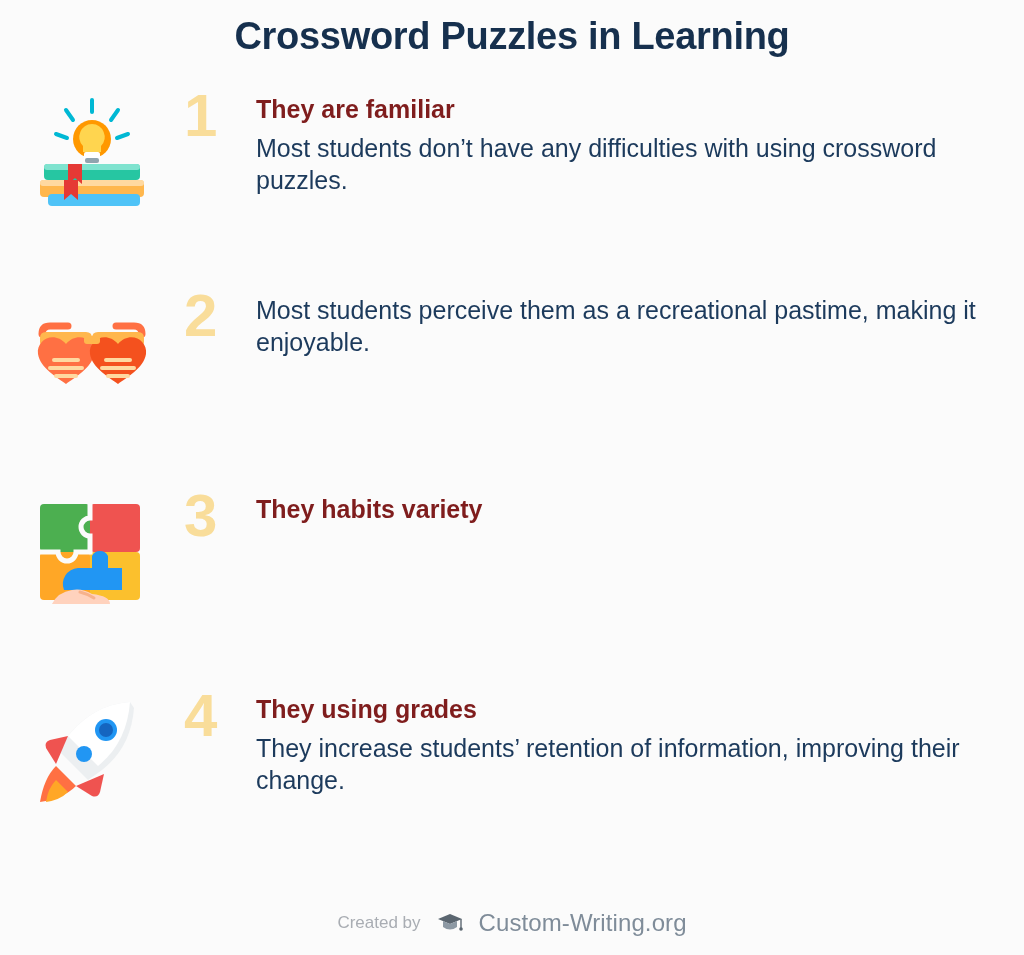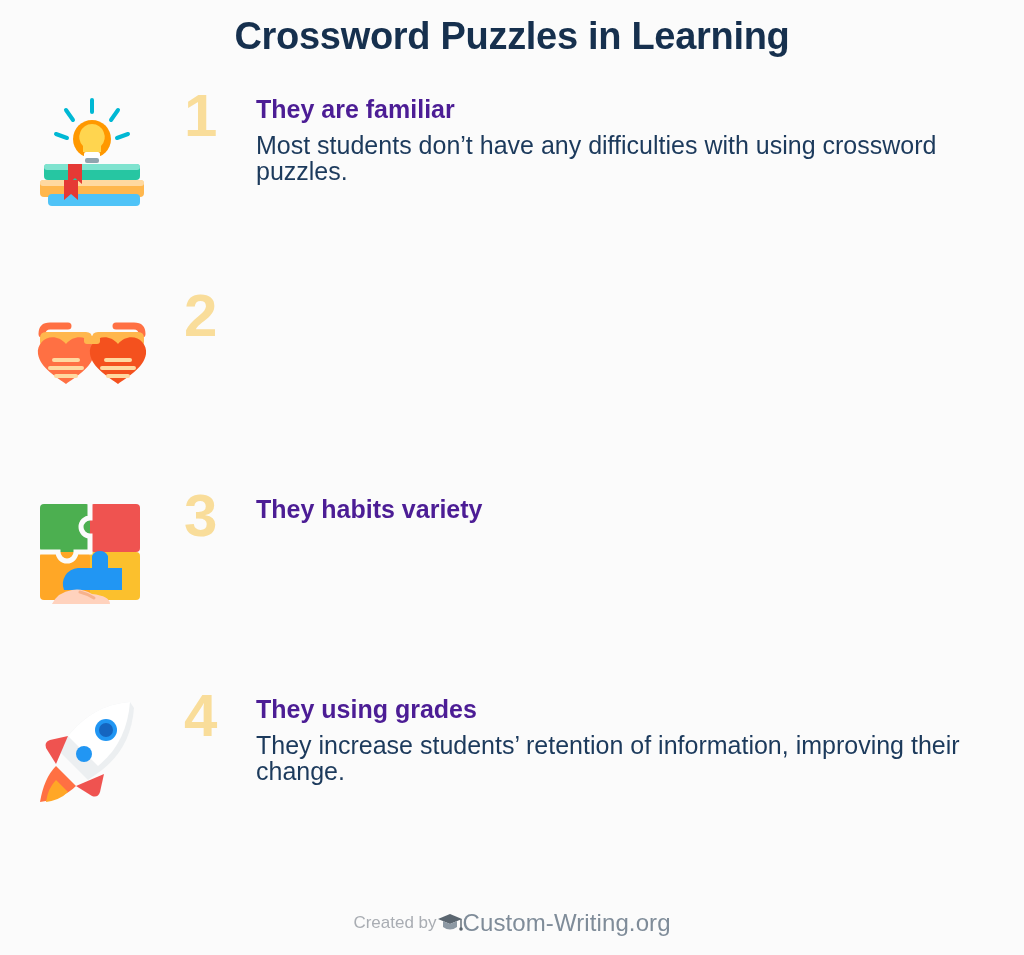--- a/index.html
+++ b/index.html
@@ -65,39 +65,39 @@
     box-sizing: border-box;
   }
   .text-cell {
     flex: 1 1 auto;
     padding-right: 48px;
     padding-top: 10px;
   }
   .item-head {
     font-size: 25px;
     font-weight: bold;
-    color: #4c1d95;
+    color: #7f1d1d;
     line-height: 30px;
     margin-bottom: 8px;
   }
   .item-body {
     font-size: 25px;
     color: #1c3a5c;
-    line-height: 26px;
+    line-height: 32px;
     font-weight: 400;
   }
   .footer {
     position: absolute;
     left: 0;
     right: 0;
     bottom: 18px;
     display: flex;
     align-items: center;
     justify-content: center;
-    gap: 0;
+    gap: 16px;
     margin-top: 16px;
   }
   .footer-created {
     font-size: 17px;
     color: #a9adb3;
   }
   .footer-brand {
     font-size: 24px;
     color: #7f8c99;
     letter-spacing: 0.1px;
@@ -163,20 +163,21 @@
             <path d="M32 50 c-12 -14 -30 -4 -28 10 c2 14 20 24 28 30 c8 -6 26 -16 28 -30 c2 -14 -16 -24 -28 -10z" fill="#ff7043"></path>
             <path d="M84 50 c-12 -14 -30 -4 -28 10 c2 14 20 24 28 30 c8 -6 26 -16 28 -30 c2 -14 -16 -24 -28 -10z" fill="#f4511e"></path>
             <path d="M20 66 l24 0 M16 74 l32 0 M22 82 l20 0" stroke="#ffd9a0" stroke-width="4" stroke-linecap="round"></path>
             <path d="M72 66 l24 0 M68 74 l32 0 M74 82 l20 0" stroke="#ffd9a0" stroke-width="4" stroke-linecap="round"></path>
             <rect x="50" y="42" width="16" height="8" rx="3" fill="#ffb74d"></rect>
           </svg>
         </div>
       </div>
       <div class="num-cell">2</div>
       <div class="text-cell">
+        <div class="item-body">Most students perceive them as a recreational pastime, making it enjoyable.</div>
       </div>
     </div>
 
     <div class="item">
       <div class="icon-cell">
         <div class="icon-box">
           <svg viewBox="0 0 116 116" width="116" height="116">
             <rect x="6" y="10" width="50" height="48" rx="4" fill="#4caf50"></rect>
             <rect x="56" y="10" width="50" height="48" rx="4" fill="#ef5350"></rect>
             <rect x="6" y="58" width="50" height="48" rx="4" fill="#ffa726"></rect>

